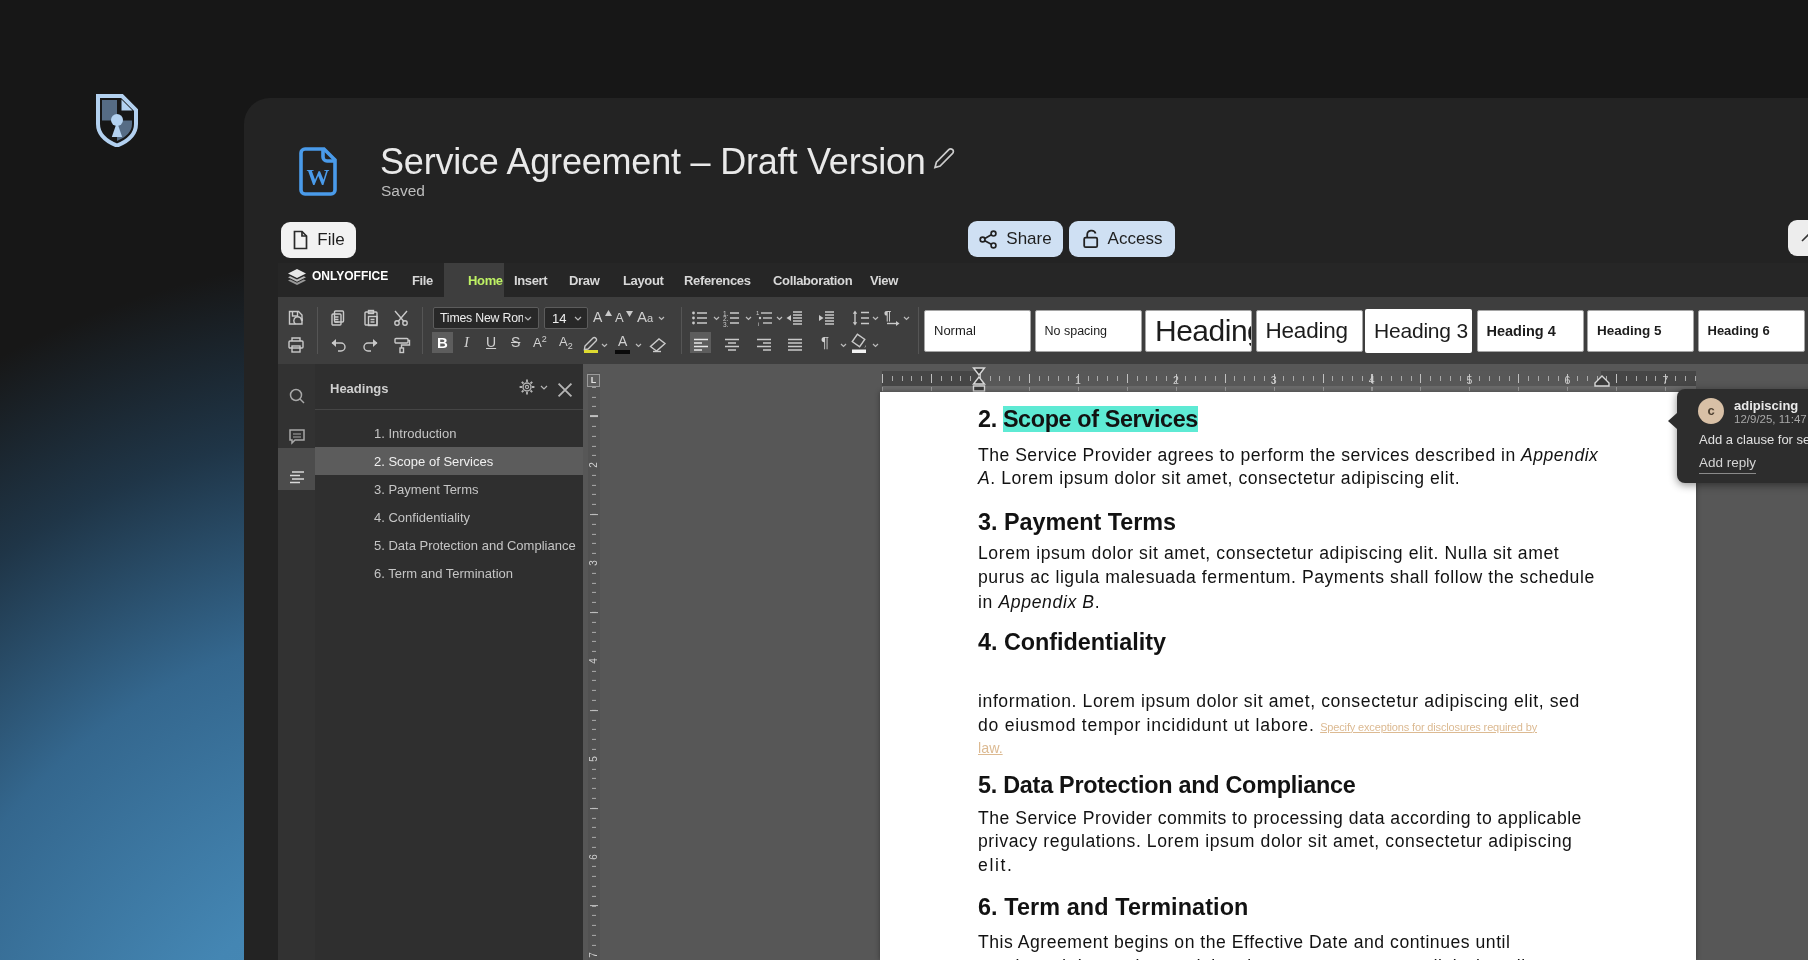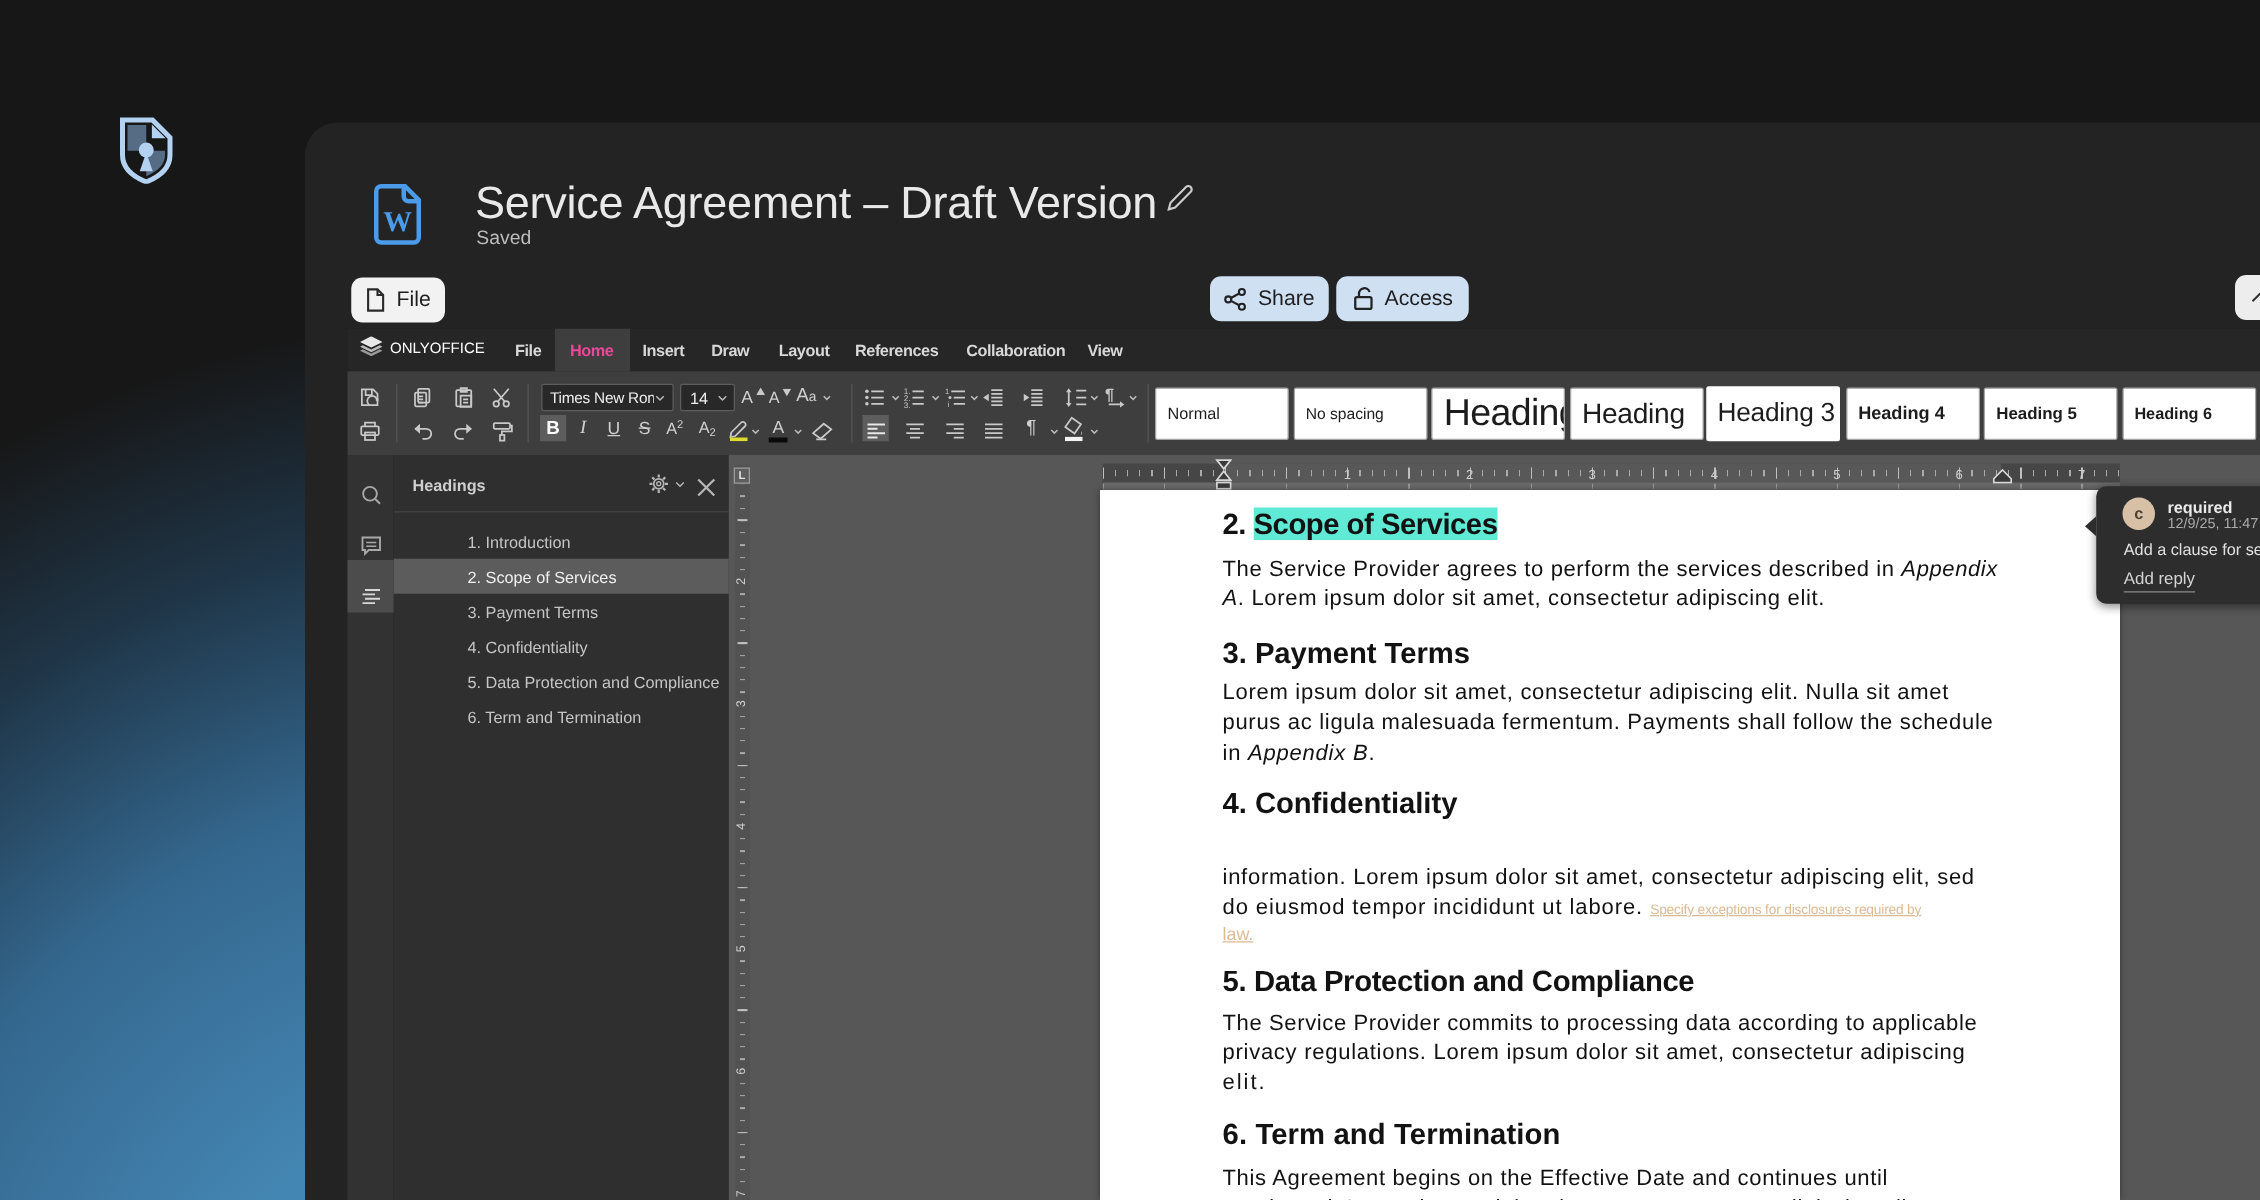--- a/index.html
+++ b/index.html
@@ -20,21 +20,21 @@
 #saved { position:absolute; left:137px; top:84px; font-size:15.5px; color:#bdbdbd; }
 .hbtn { position:absolute; height:36px; border-radius:9px; display:flex; align-items:center; justify-content:center; gap:8px; font-size:17px; color:#1e1e1e; }
 #filebtn { left:37px; top:124px; width:75px; background:#f2f2f2; }
 #sharebtn { left:724px; top:123px; width:95px; background:#cfe0f3; }
 #accessbtn { left:825px; top:123px; width:106px; background:#cfe0f3; }
 #collapsebtn { left:1544px; top:122px; width:40px; background:#ededed; border-radius:9px 0 0 9px; }
 
 #menubar { position:absolute; left:34px; top:165px; right:0; height:34px; background:#262626; }
 #hometab { position:absolute; left:166px; top:0; width:60px; height:34px; background:#3e3e3e; }
 .mitem { position:absolute; top:9.5px; font-size:13px; font-weight:600; color:#d8d8d8; letter-spacing:-0.35px; }
-#oologo { position:absolute; left:10px; top:6px; display:flex; align-items:flex-end; gap:6px; color:#fff; font-weight:400; font-size:12px; letter-spacing:0px; }
+#oologo { position:absolute; left:10px; top:6px; display:flex; align-items:flex-start; gap:6px; color:#fff; font-weight:700; font-size:12px; letter-spacing:0px; }
 
 #toolbar { position:absolute; left:34px; top:199px; right:0; height:67px; background:#3e3e3e; }
 .vdiv { position:absolute; top:10px; width:1px; height:47px; background:#555; }
 .ic { position:absolute; width:20px; height:20px; }
 .ic svg { width:20px; height:20px; }
 .st { stroke:#c9c9c9; fill:none; stroke-width:1.4px; }
 .fl { fill:#c9c9c9; }
 .chev { position:absolute; }
 .glyph { position:absolute; color:#d0d0d0; line-height:1; }
 .combo { position:absolute; background:#282828; border:1px solid #5c5c5c; border-radius:2px; color:#eee; font-size:13px; display:flex; align-items:center; }
@@ -139,21 +139,21 @@
       <div id="hometab"></div>
       <div id="oologo">
         <svg width="18" height="16" viewBox="0 0 18 16">
             <path d="M9 0 L18 4.5 L9 9 L0 4.5 Z" fill="#e8e8e8"></path>
             <path d="M2.2 7.2 L0 8.3 L9 12.8 L18 8.3 L15.8 7.2 L9 10.6 Z" fill="#bbb"></path>
             <path d="M2.2 10.4 L0 11.5 L9 16 L18 11.5 L15.8 10.4 L9 13.8 Z" fill="#999"></path>
           </svg>
         <span>ONLYOFFICE</span>
       </div>
       <div class="mitem" style="left:134px">File</div>
-      <div class="mitem" style="left:178px;color:#ec4899">Home</div>
+      <div class="mitem" style="left:190px;color:#bef264">Home</div>
       <div class="mitem" style="left:236px">Insert</div>
       <div class="mitem" style="left:291px">Draw</div>
       <div class="mitem" style="left:345px">Layout</div>
       <div class="mitem" style="left:406px">References</div>
       <div class="mitem" style="left:495px">Collaboration</div>
       <div class="mitem" style="left:592px">View</div>
     </div>
     <div id="toolbar">
       <div class="vdiv" style="left:39px"></div>
       <div class="vdiv" style="left:144px"></div>
@@ -520,20 +520,20 @@
         <div class="doc body17" style="top:417.9px;letter-spacing:0.503px" id="p4l1">The Service Provider commits to processing data according to applicable</div>
         <div class="doc body17" style="top:440.7px;letter-spacing:0.59px" id="p4l2">privacy regulations. Lorem ipsum dolor sit amet, consectetur adipiscing</div>
         <div class="doc body17" style="top:464.9px;letter-spacing:1.6px" id="p4l3">elit.</div>
         <div class="doc head23" style="top:504.2px;letter-spacing:0.1px" id="h6">6. Term and Termination</div>
         <div class="doc body17" style="top:542.1px;letter-spacing:0.523px" id="p5l1">This Agreement begins on the Effective Date and continues until</div>
         <div class="doc body17" style="top:565.8px;letter-spacing:0.55px" id="p5l2">terminated. Lorem ipsum dolor sit amet, consectetur adipiscing elit.</div>
       </div>
       <div id="tooltip">
         <div class="arrow"></div>
         <div id="avatar">c</div>
-        <div class="abs" style="left:57px;top:9px;font-size:13px;font-weight:700;color:#eaeaea">required</div>
+        <div class="abs" style="left:57px;top:9px;font-size:13px;font-weight:700;color:#eaeaea">adipiscing</div>
         <div class="abs" style="left:57px;top:24px;font-size:11.5px;color:#a9a9a9;white-space:nowrap">12/9/25, 11:47 AM</div>
         <div class="abs" style="left:22px;top:43px;font-size:13px;color:#e0e0e0;white-space:nowrap">Add a clause for service level</div>
         <div class="abs" style="left:22px;top:66px;font-size:13.5px;color:#d5d5d5;border-bottom:1px solid #8a8a8a;padding-bottom:3px">Add reply</div>
       </div>
     </div>
   </div>
 </div>
 
 </body></html>

